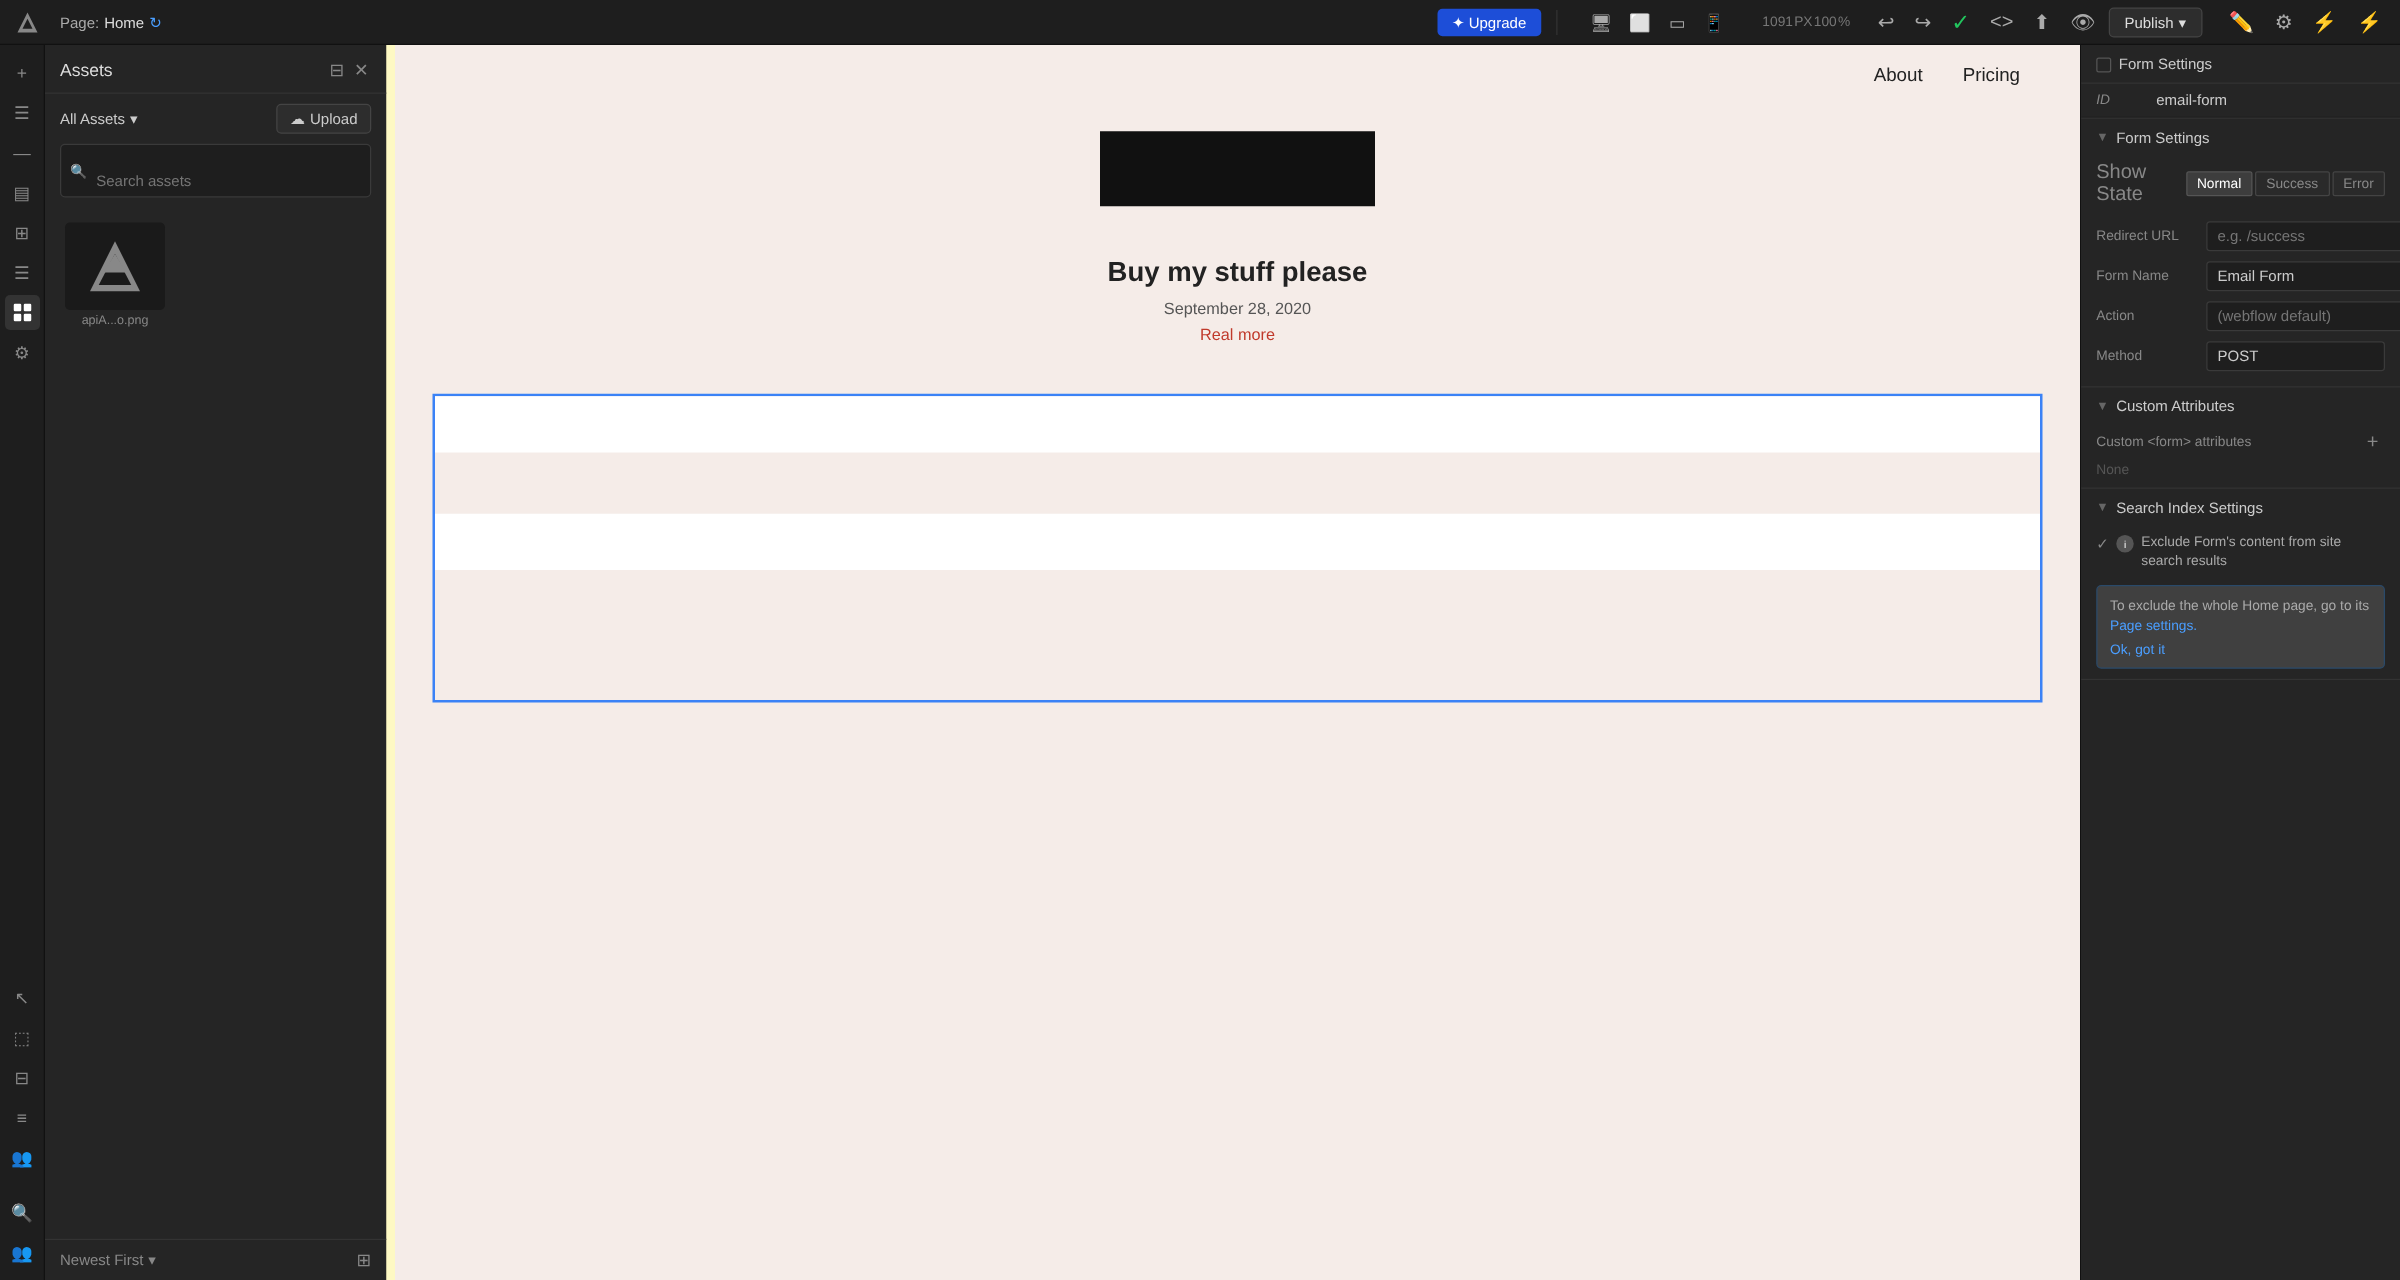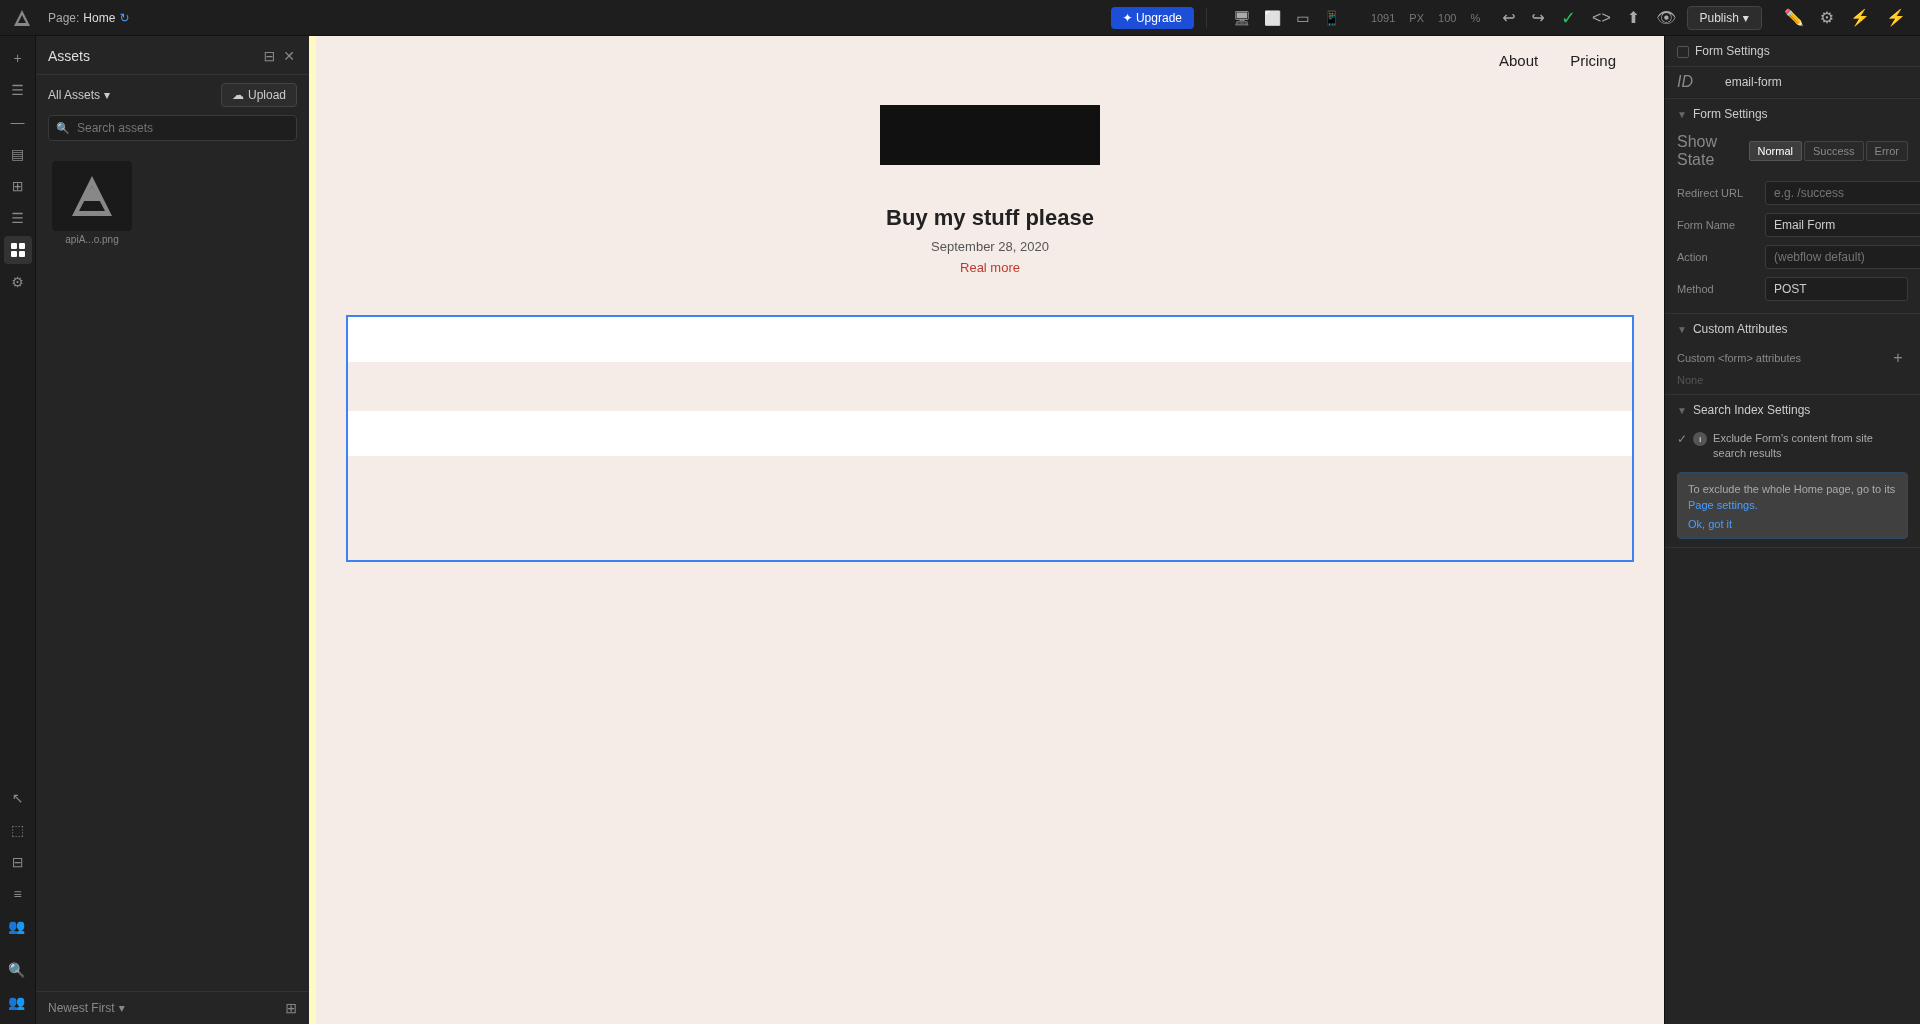--- a/index.html
+++ b/index.html
@@ -8,21 +8,21 @@
     
     .topbar { height: 36px; background: #1e1e1e; display: flex; align-items: center; padding: 0 8px; border-bottom: 1px solid #111; flex-shrink: 0; gap: 8px; }
     .topbar-logo { width: 28px; height: 28px; display: flex; align-items: center; justify-content: center; }
     .topbar-logo svg { width: 20px; height: 20px; }
     .topbar-page { display: flex; align-items: center; gap: 4px; font-size: 12px; color: #aaa; margin-left: 4px; }
     .topbar-page .page-name { color: #ddd; }
     .topbar-sep { flex: 1; }
     .upgrade-btn { background: #1d4ed8; color: #fff; border: none; padding: 4px 12px; border-radius: 4px; font-size: 12px; cursor: pointer; display: flex; align-items: center; gap: 4px; }
     .topbar-icons { display: flex; align-items: center; gap: 2px; margin: 0 8px; }
     .topbar-icon-btn { background: none; border: none; color: #aaa; padding: 4px 6px; cursor: pointer; border-radius: 3px; font-size: 14px; display: flex; align-items: center; }
-    .dimension-display { display: flex; align-items: flex-start; gap: 14px; font-size: 12px; color: #aaa; margin: 12px 8px; }
+    .dimension-display { display: flex; align-items: flex-start; gap: 1px; font-size: 12px; color: #aaa; margin: 12px 8px; }
     .dimension-display span { color: #777; font-size: 11px; }
     .topbar-actions { display: flex; align-items: center; gap: 4px; }
     .topbar-action-btn { background: none; border: none; color: #aaa; padding: 4px 6px; cursor: pointer; border-radius: 3px; font-size: 16px; }
     .publish-btn { background: #2d2d2d; border: 1px solid #444; color: #ddd; padding: 4px 12px; border-radius: 4px; font-size: 12px; cursor: pointer; display: flex; align-items: center; gap: 4px; }
     .right-icons { display: flex; align-items: center; gap: 4px; margin-left: 8px; }
 
     
     .main-layout { display: flex; flex: 1; overflow: hidden; }
 
     
@@ -34,21 +34,21 @@
     
     .assets-panel { width: 280px; background: #252525; border-right: 7px solid #fef9c3; display: flex; flex-direction: column; flex-shrink: 0; }
     .assets-header { display: flex; align-items: center; justify-content: space-between; padding: 10px 12px 8px; border-bottom: 1px solid #333; }
     .assets-title { font-size: 14px; color: #ddd; font-weight: 500; }
     .assets-header-icons { display: flex; gap: 4px; }
     .assets-header-icon { background: none; border: none; color: #888; cursor: pointer; font-size: 14px; padding: 2px; }
     .assets-controls { display: flex; align-items: center; justify-content: space-between; padding: 8px 12px; }
     .all-assets-btn { background: none; border: none; color: #ccc; font-size: 12px; cursor: pointer; display: flex; align-items: center; gap: 4px; }
     .upload-btn { background: #2d2d2d; border: 1px solid #444; color: #ccc; padding: 4px 10px; border-radius: 4px; font-size: 12px; cursor: pointer; display: flex; align-items: center; gap: 4px; }
     .search-box { margin: 0 12px 8px; position: relative; }
-    .search-box input { width: 100%; background: #1e1e1e; border: 1px solid #3a3a3a; border-radius: 4px; padding: 5px 8px 5px 28px; color: #ccc; font-size: 12px; outline: none; }
+    .search-box input { width: 100%; background: #1e1e1e; border: 1px solid #3a3a3a; border-radius: 4px; padding: 22px 8px 5px 28px; color: #ccc; font-size: 12px; outline: none; }
     .search-box .search-icon-inner { position: absolute; left: 8px; top: 50%; transform: translateY(-50%); color: #666; font-size: 11px; }
     .assets-grid { flex: 1; overflow-y: auto; padding: 8px 12px; }
     .asset-item { width: 80px; display: inline-block; margin: 4px; }
     .asset-thumb { width: 80px; height: 70px; background: #1a1a1a; border-radius: 4px; display: flex; align-items: center; justify-content: center; overflow: hidden; }
     .asset-name { font-size: 10px; color: #888; margin-top: 3px; text-align: center; overflow: hidden; text-overflow: ellipsis; white-space: nowrap; }
     .assets-footer { border-top: 1px solid #333; padding: 8px 12px; display: flex; align-items: center; justify-content: space-between; }
     .sort-btn { background: none; border: none; color: #888; font-size: 12px; cursor: pointer; display: flex; align-items: center; gap: 4px; }
     .grid-toggle { background: none; border: none; color: #888; cursor: pointer; font-size: 14px; }
 
     
@@ -73,21 +73,21 @@
     .form-row.pink { background: #f5ece8; }
 
     
     .right-panel { width: 256px; background: #252525; border-left: 1px solid #111; display: flex; flex-direction: column; overflow-y: auto; flex-shrink: 0; }
     .right-panel-section { border-bottom: 1px solid #333; }
 
     
     .form-settings-top { padding: 8px 12px; border-bottom: 1px solid #333; }
     .form-settings-row { display: flex; align-items: center; justify-content: space-between; }
     .form-id-row { display: flex; align-items: center; padding: 6px 12px; gap: 8px; border-bottom: 1px solid #222; }
-    .form-id-label { color: #888; font-size: 16px; width: 40px; font-style: italic; }
+    .form-id-label { color: #888; font-size: 11px; width: 40px; font-style: italic; }
 
     
     .section-header { display: flex; align-items: center; gap: 6px; padding: 8px 12px; cursor: pointer; }
     .section-header .chevron { color: #666; font-size: 10px; }
     .section-header .section-title { color: #ccc; font-size: 12px; font-weight: 500; }
 
     
     .show-state-row { display: flex; align-items: center; padding: 4px 12px 8px; gap: 8px; }
     .show-state-label { color: #888; font-size: 16px; width: 72px; }
     .state-btn-group { display: flex; gap: 2px; }

